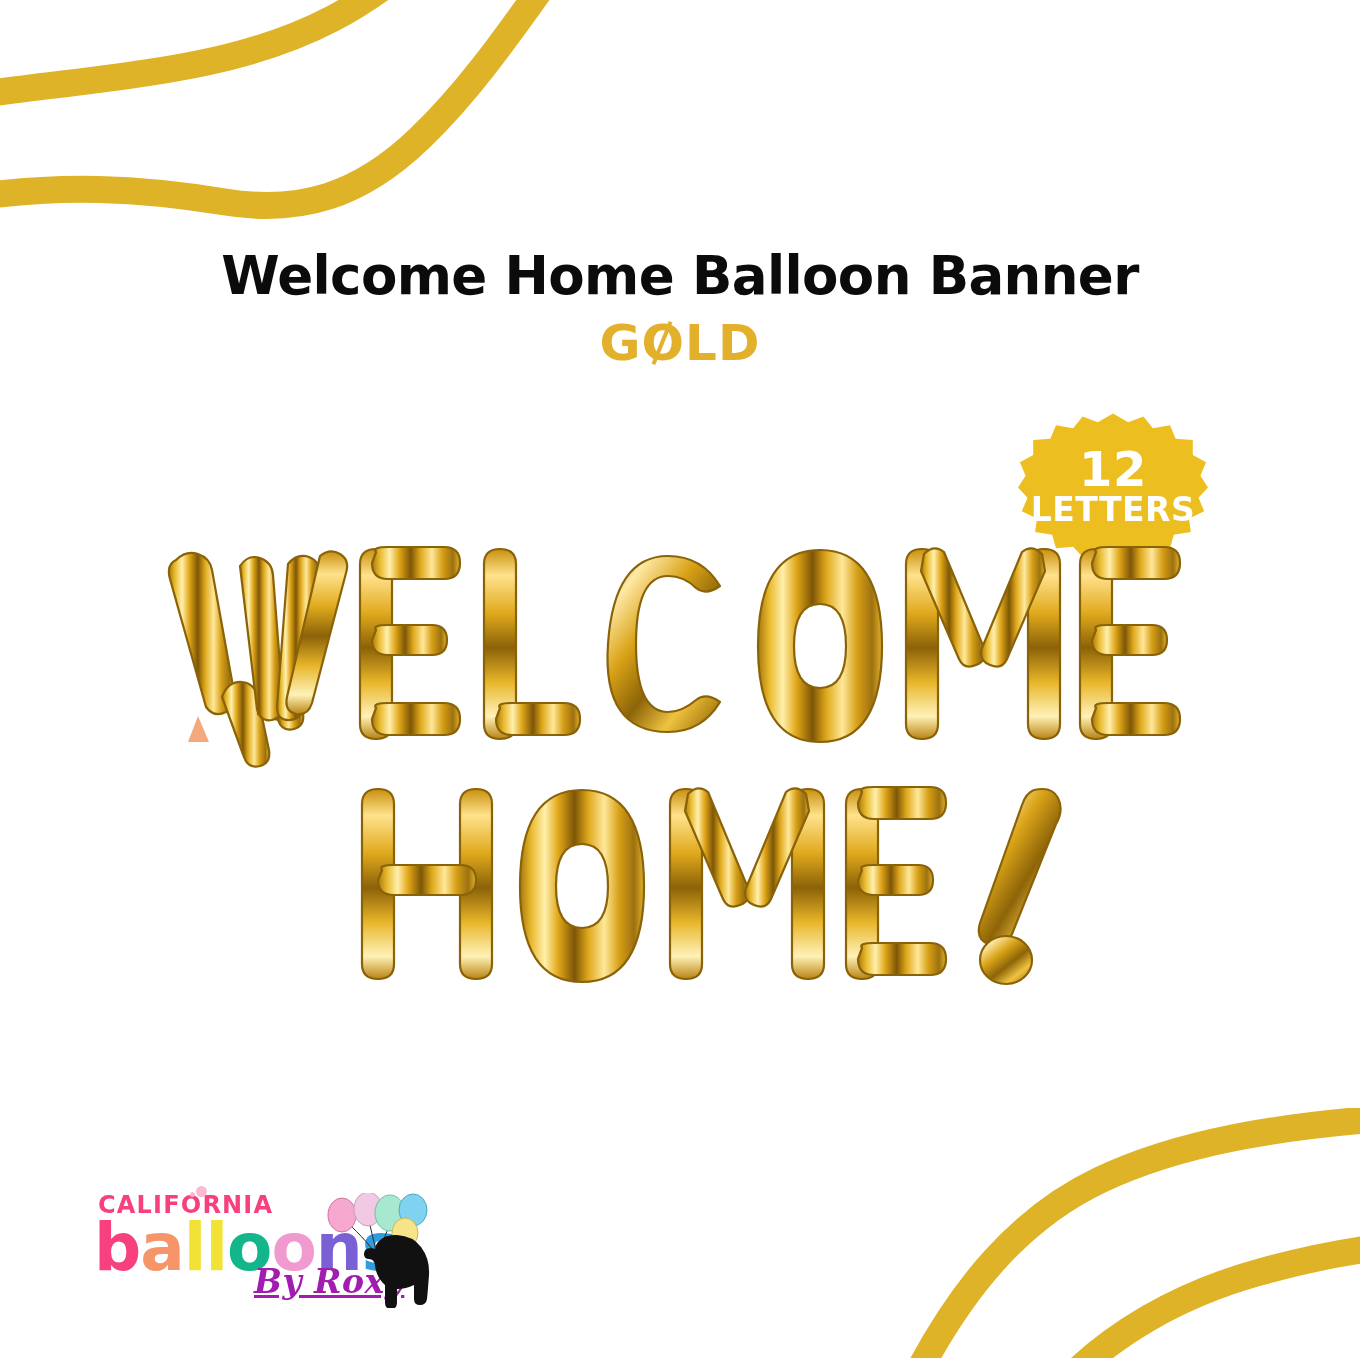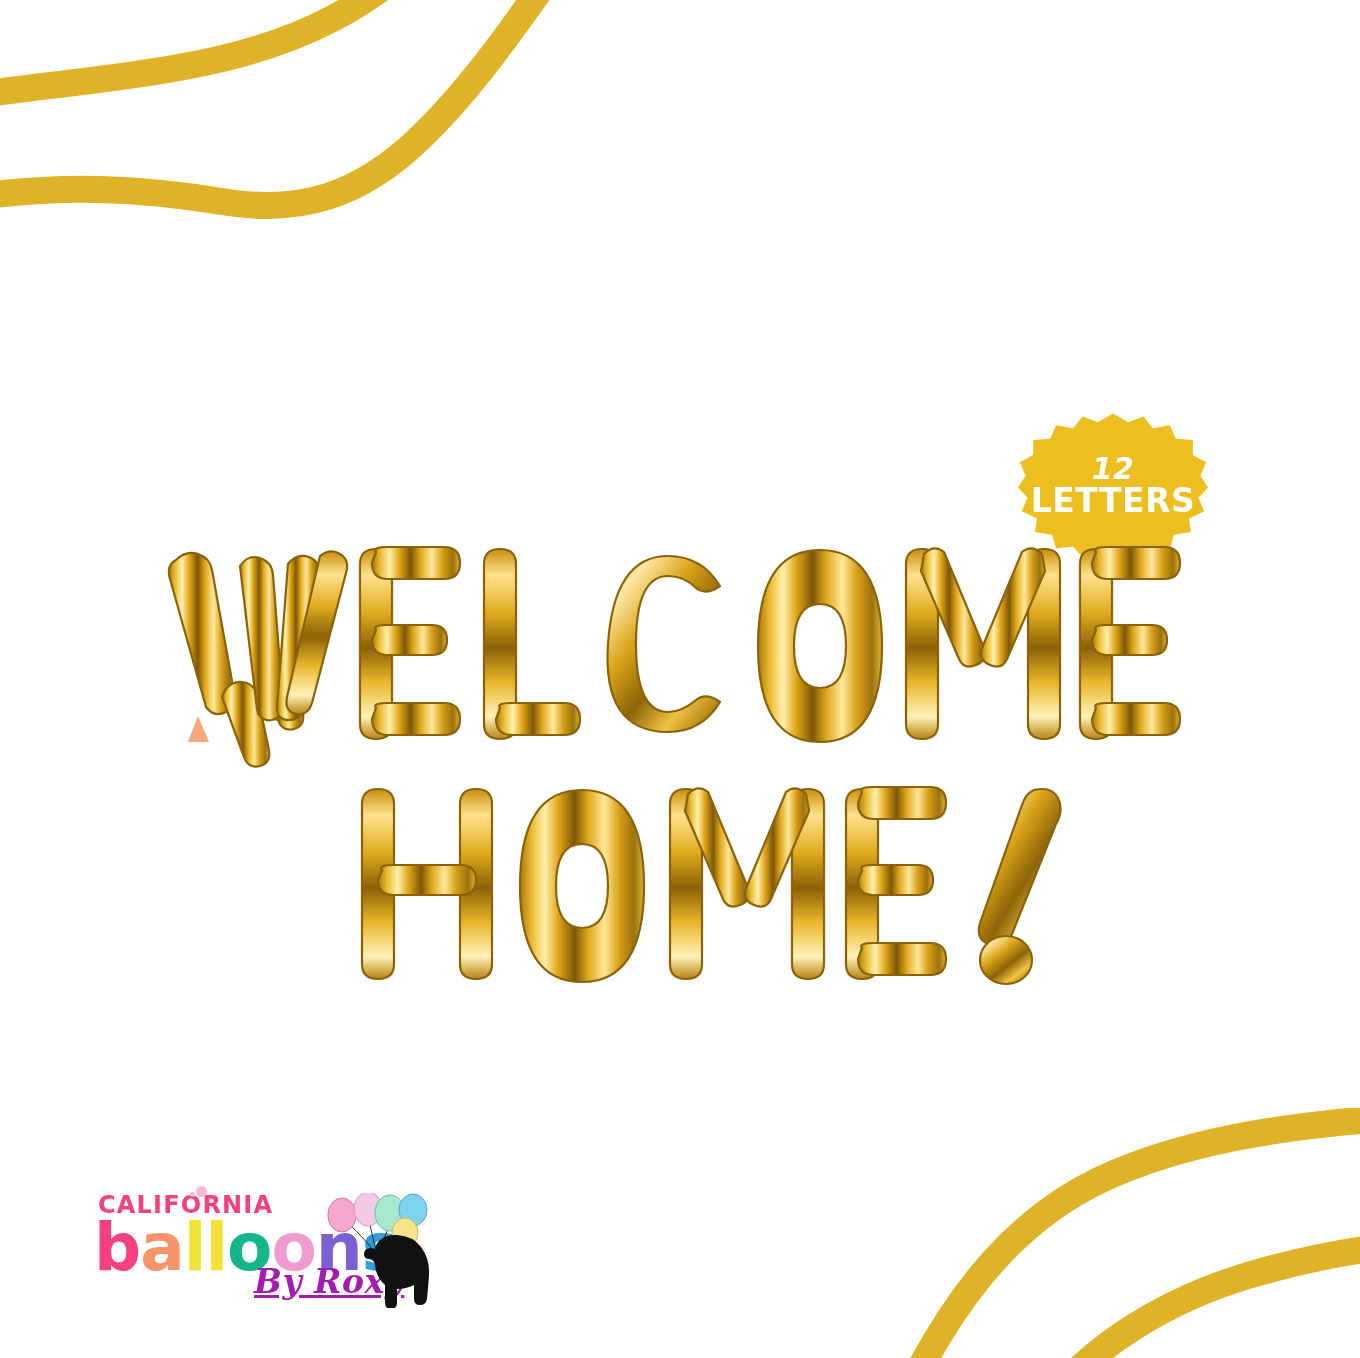--- a/index.html
+++ b/index.html
@@ -37,21 +37,21 @@
 
   
   .letters-badge {
     position:absolute; left:1018px; top:412px; width:190px; height:148px;
   }
   .letters-badge .badge-text {
     position:absolute; inset:0; display:flex; flex-direction:column;
     align-items:center; justify-content:center; color:#ffffff;
     font-family:"DejaVu Sans","Liberation Sans",sans-serif;
   }
-  .badge-count { font-size:30px; font-weight:bold; line-height:0.96; letter-spacing:0.5px;font-style:italic; }
+  .badge-count { font-size:48px; font-weight:bold; line-height:0.96; letter-spacing:0.5px; }
   .badge-word  { font-size:33px; font-weight:bold; line-height:1; letter-spacing:0.5px; }
 
   
   .balloon-stage { position:absolute; left:0; top:520px; width:1360px; height:500px; }
   .balloon-row { position:absolute; display:flex; align-items:flex-start; }
   .row-welcome { left:170px; top:22px; gap:2px; }
   .row-home    { left:352px; top:262px; gap:4px; }
 
   .bl { position:relative; display:block; }
   .bl svg { display:block; overflow:visible; }
@@ -92,20 +92,26 @@
 
 <div class="stage">
 
   <div class="ribbons-tl">
     <svg width="560" height="250" viewBox="0 0 560 250" fill="none">
       <path d="M-20 108 C 60 96, 170 88, 250 66 C 320 47, 370 20, 420 -22" stroke="#dfb327" stroke-width="27" stroke-linecap="round" fill="none"></path>
       <path d="M-20 210 C 70 196, 150 200, 235 214 C 310 226, 370 208, 430 150 C 480 102, 520 44, 560 -12" stroke="#dfb327" stroke-width="27" stroke-linecap="round" fill="none"></path>
     </svg>
   </div>
 
+  <div class="title-block">
+    <div class="product-title">Welcome Home Balloon Banner</div>
+    <div class="color-name">
+      <span>G</span><span class="slashed">O</span><span>LD</span>
+    </div>
+  </div>
 
   <div class="letters-badge">
     <svg width="190" height="148" viewBox="0 0 100 100" preserveAspectRatio="none">
       <path fill="#edbe20" d="
         M50 1 L58 7 L66 3 L71 11 L80 9 L83 18 L92 19 L92 29 L99 34 L96 43
         L100 51 L95 58 L98 67 L90 72 L91 81 L82 83 L80 92 L71 91 L66 98
         L58 94 L50 99 L42 94 L34 98 L29 91 L20 92 L18 83 L9 81 L10 72
         L2 67 L5 58 L0 51 L4 43 L1 34 L8 29 L8 19 L17 18 L20 9 L29 11
         L34 3 L42 7 Z"></path>
     </svg>

